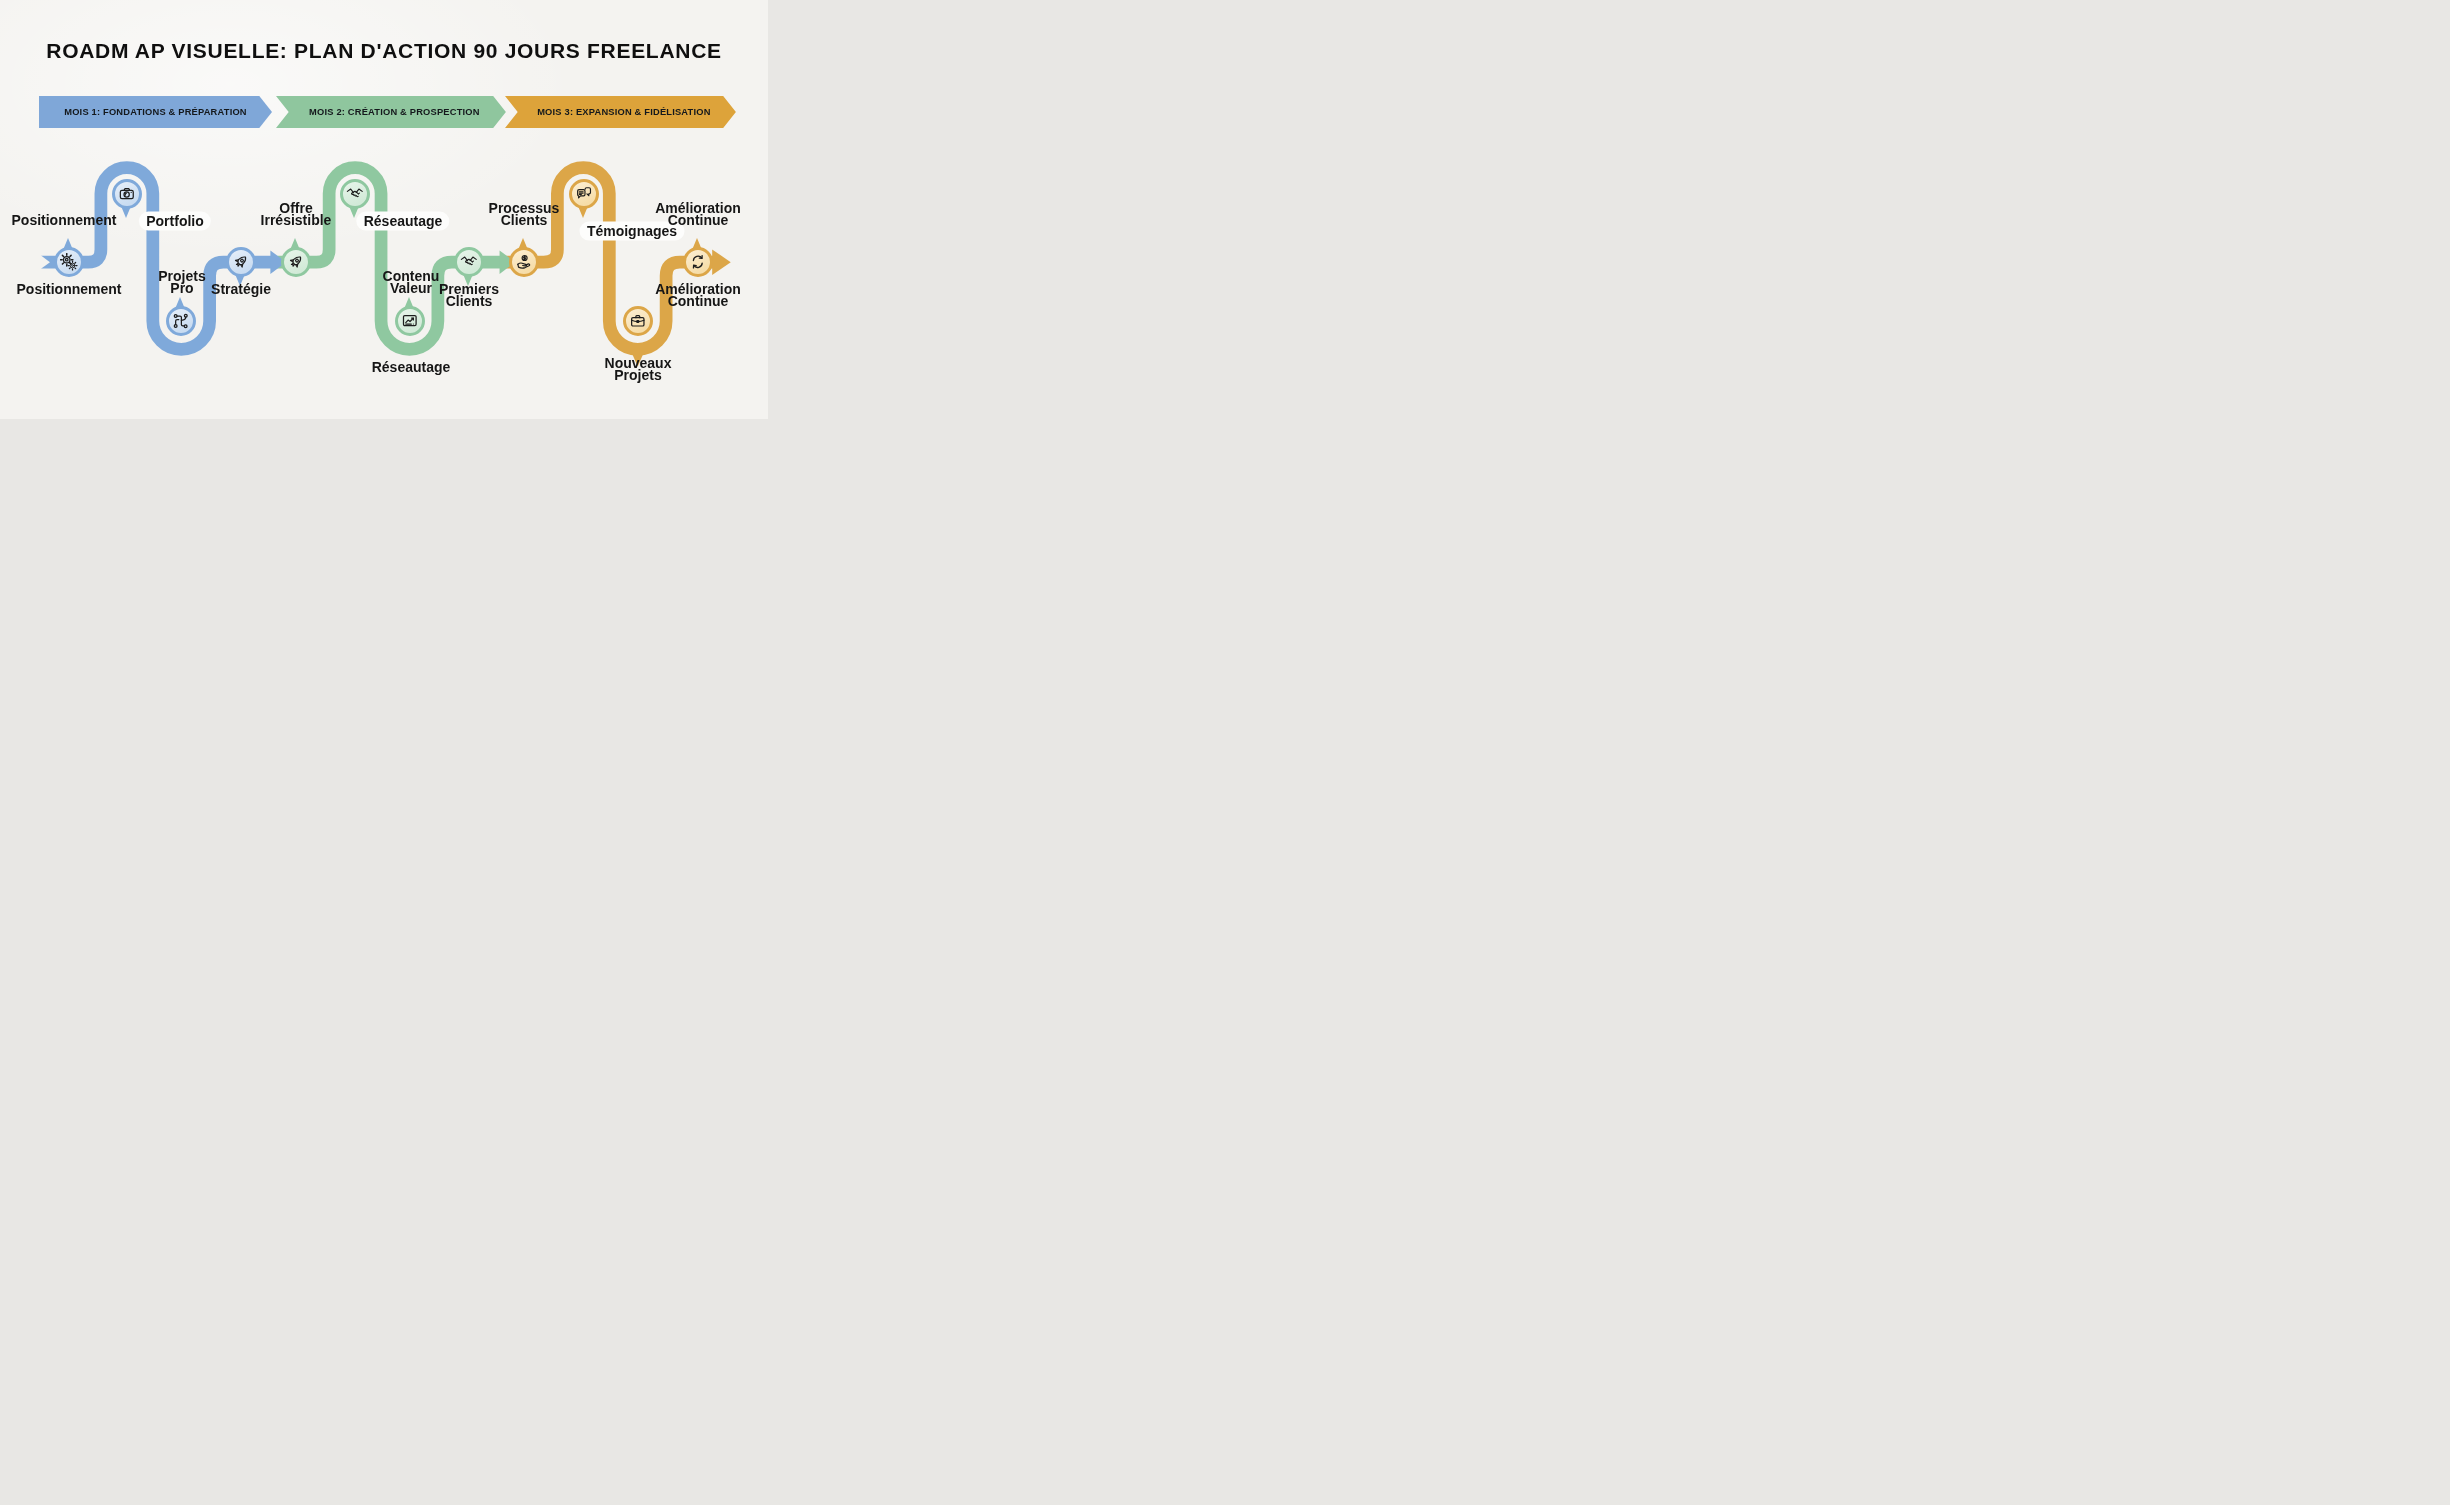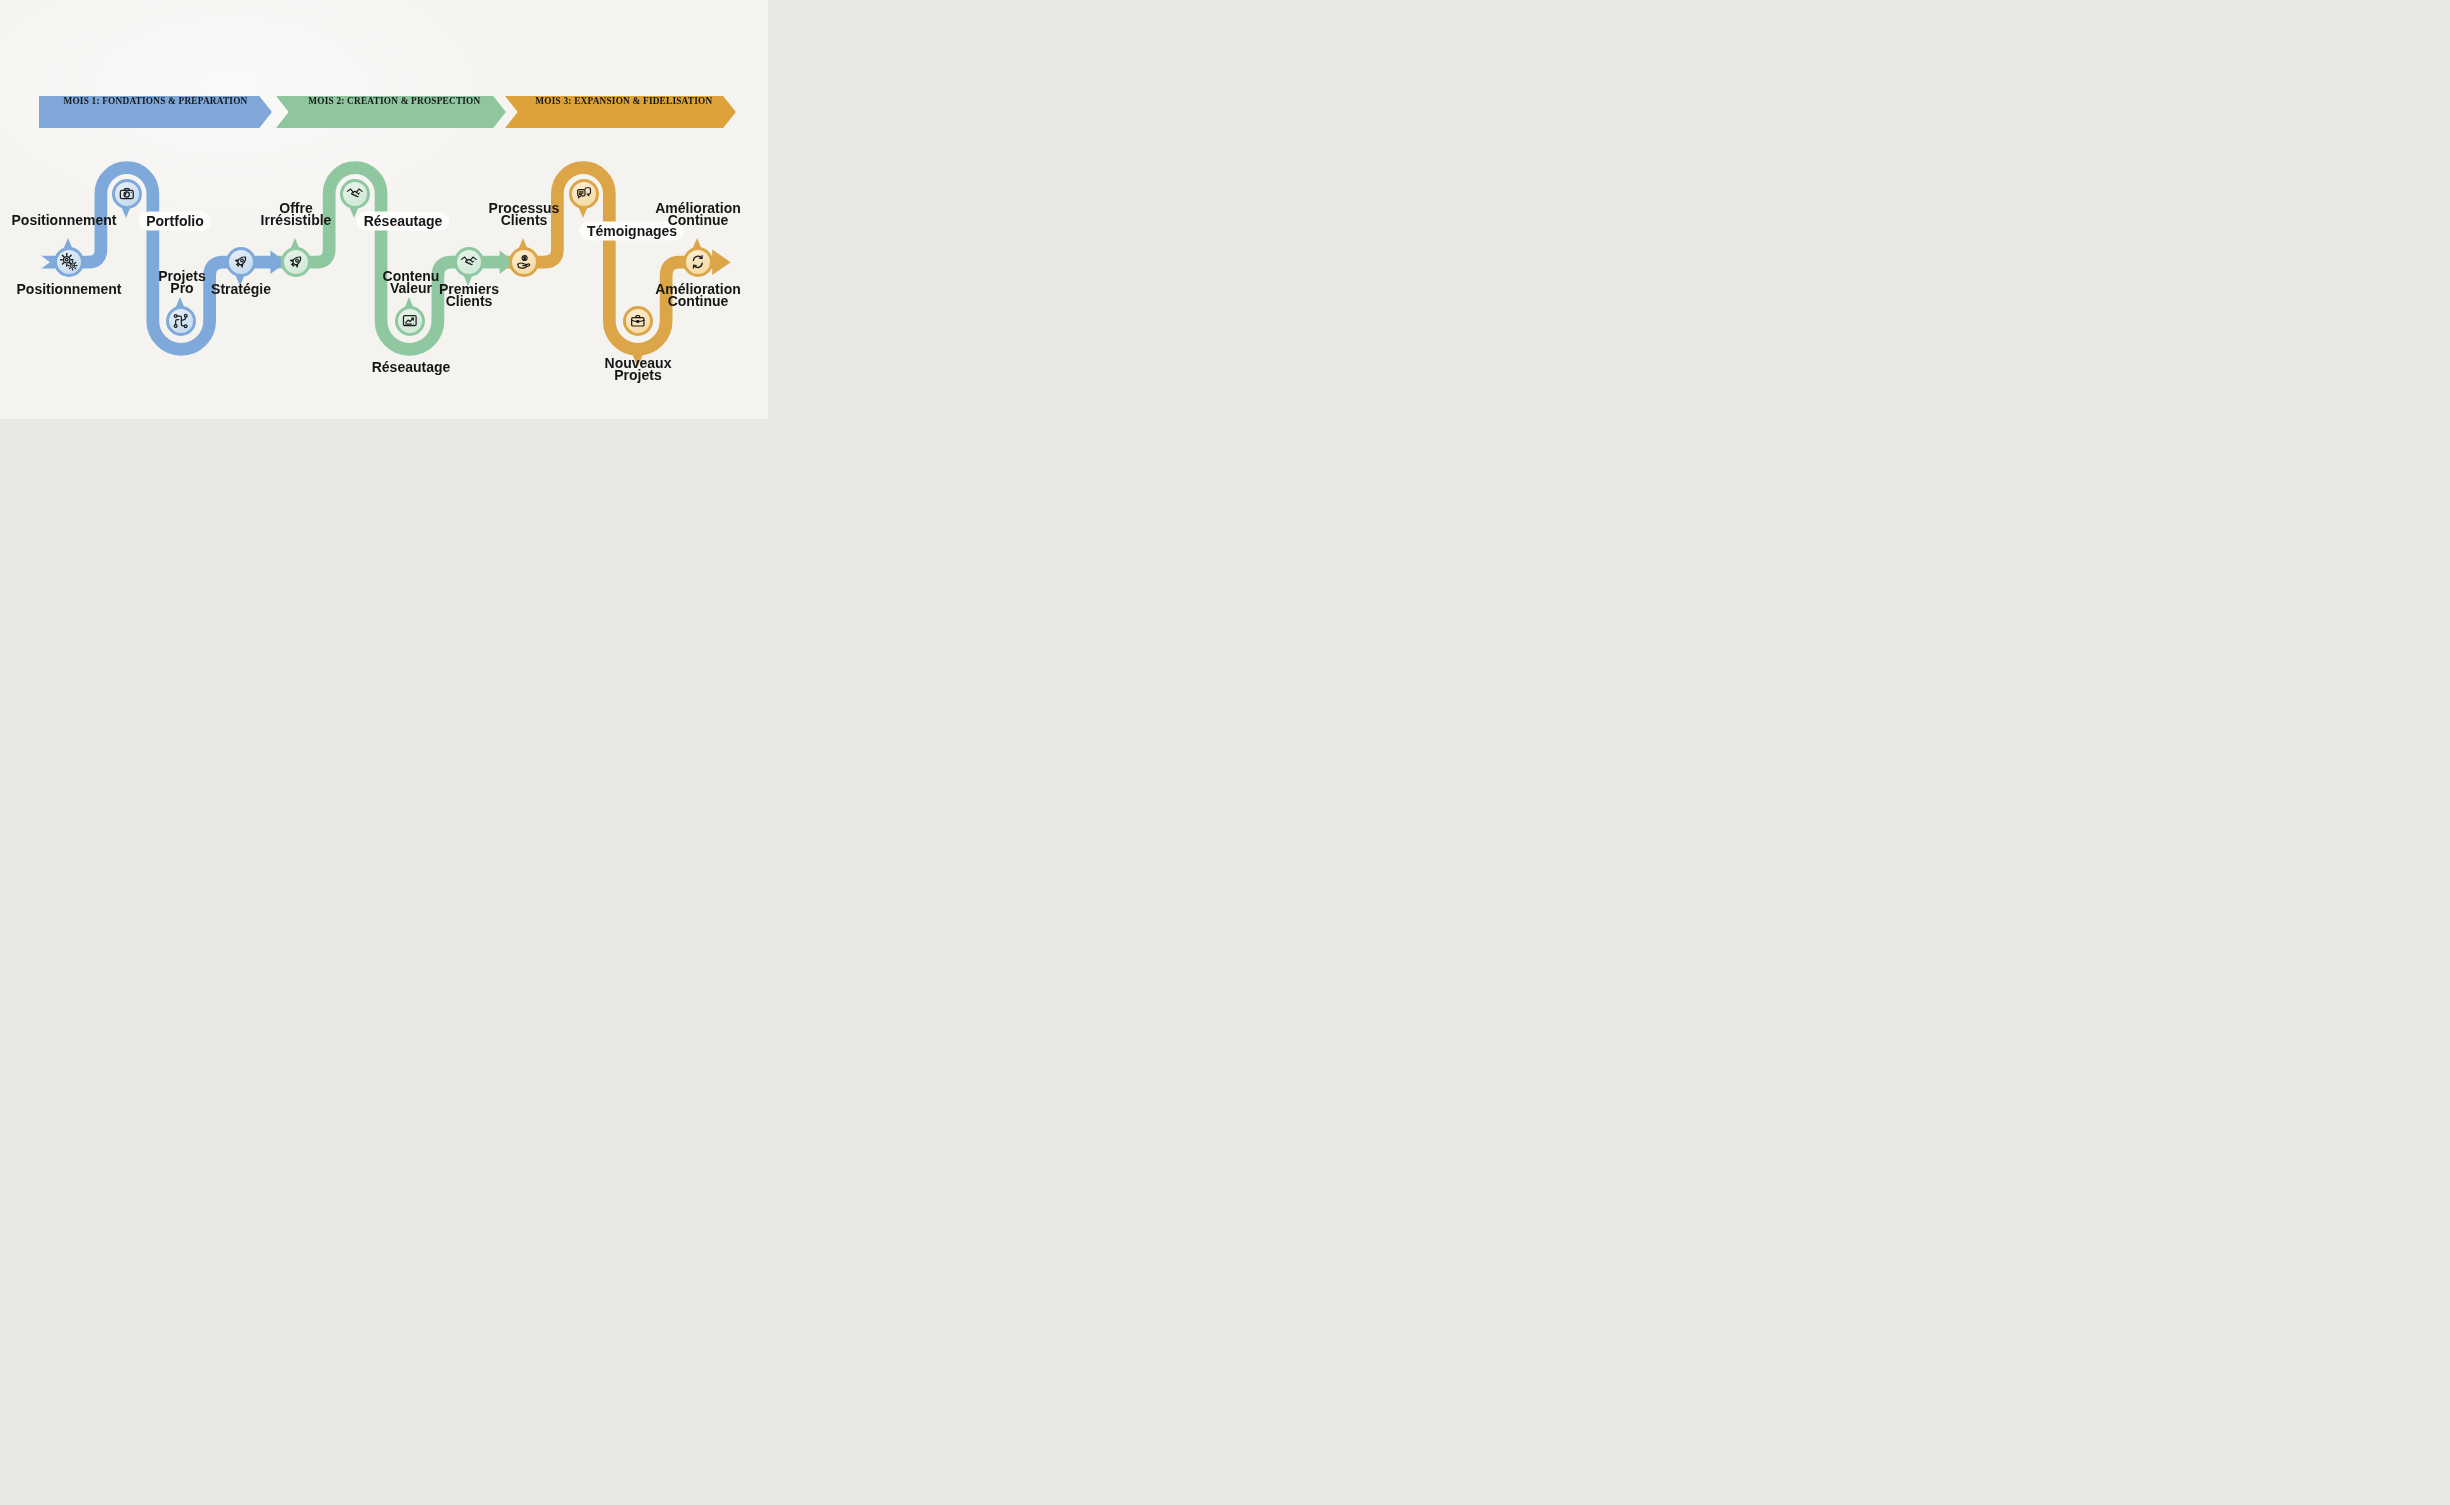--- a/index.html
+++ b/index.html
@@ -11,24 +11,23 @@
       #f4f3f0;
   }
   .title {
     position:absolute; top:39px; left:0; width:100%;
     text-align:center; font-weight:900; font-size:21px; letter-spacing:0.7px;
     color:#0f0f0f; white-space:nowrap;
   }
   
   .banner {
     position:absolute; top:96px; height:32px;
-    display:flex; align-items:flex-start; justify-content:center;
+    display:flex; align-items:center; justify-content:center;
     font-weight:700; font-size:9.3px; letter-spacing:0.2px; color:#14181c;
     white-space:nowrap;
-    font-family:Liberation Serif, serif;
   }
   .banner.first {
     clip-path:polygon(0 0, calc(100% - 12.7px) 0, 100% 50%, calc(100% - 12.7px) 100%, 0 100%);
   }
   .banner.chev {
     clip-path:polygon(0 0, calc(100% - 12.7px) 0, 100% 50%, calc(100% - 12.7px) 100%, 0 100%, 12.7px 50%);
     padding-left:6.9px;
   }
   #banner1 { left:39px;  width:233px; background:#7fa7d8; }
   #banner2 { left:276px; width:223px; background:#8fc69e; }
@@ -63,20 +62,21 @@
     font-weight:700; font-size:14px; line-height:11.8px; color:#161616;
     text-align:center; white-space:pre-line; z-index:4;
   }
   .chip { background:#fdfdfc; border-radius:8.8px; padding:2.5px 6.4px; box-shadow:0 0 0 1px #fdfdfc;margin-left:48px; }
 </style>
 </head>
 <body>
 
 <div class="canvas">
 
+  <div class="title">ROADM AP VISUELLE: PLAN D'ACTION 90 JOURS FREELANCE</div>
 
   <div class="banner first" id="banner1">
     <span>MOIS 1: FONDATIONS &amp; PRÉPARATION</span>
   </div>
   <div class="banner chev" id="banner2">
     <span>MOIS 2: CRÉATION &amp; PROSPECTION</span>
   </div>
   <div class="banner chev" id="banner3">
     <span>MOIS 3: EXPANSION &amp; FIDÉLISATION</span>
   </div>

